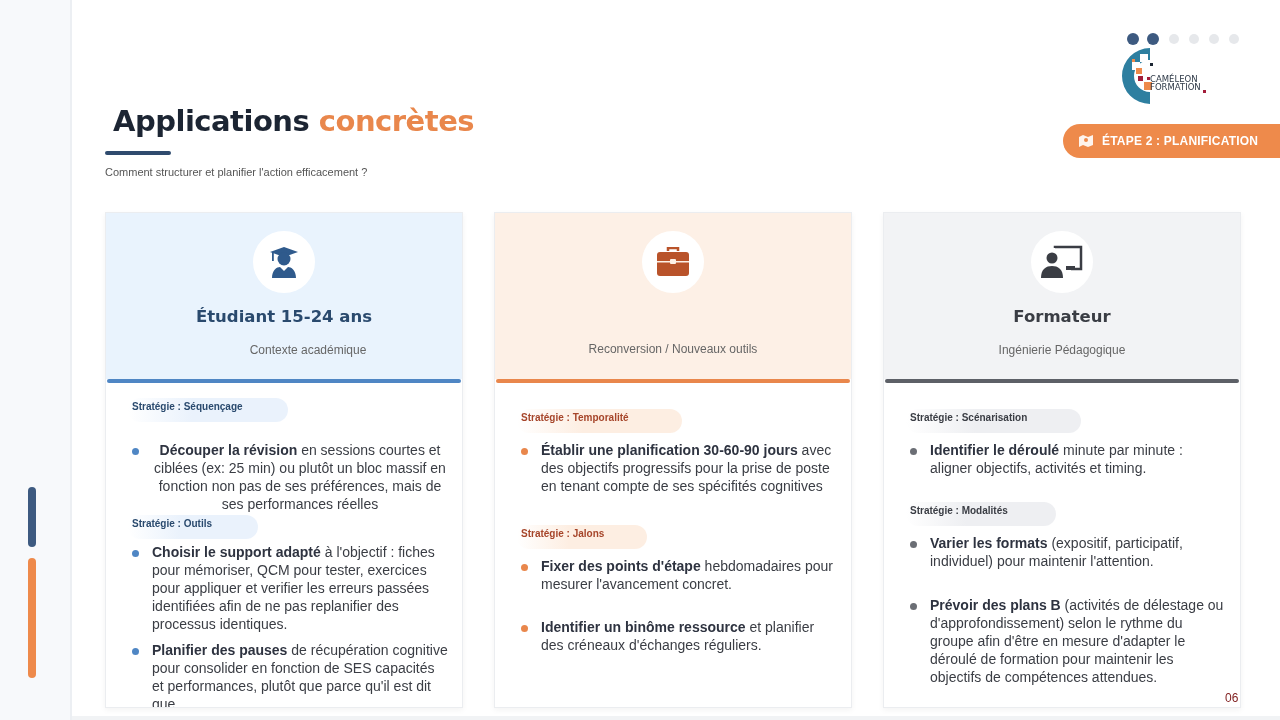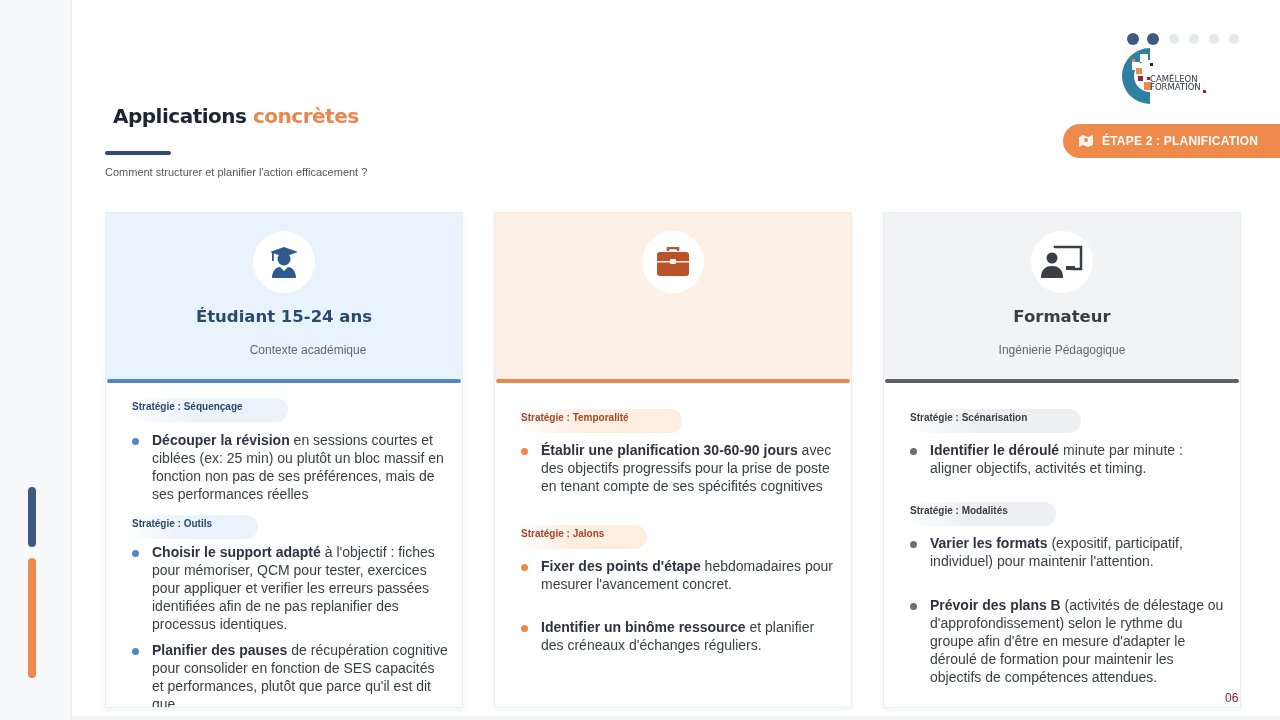--- a/index.html
+++ b/index.html
@@ -4,21 +4,21 @@
   <style>
     * { box-sizing: border-box; margin: 0; padding: 0; }
     html, body { width: 1280px; height: 720px; overflow: hidden; background: #ffffff; }
     body { position: relative; font-family: "Liberation Sans", sans-serif; color: #333; }
 
     .left-rail { position: absolute; left: 0; top: 0; width: 72px; height: 720px; background: #f7f9fb; border-right: 2px solid #eceff3; }
     .rail-bar { position: absolute; left: 28px; width: 8px; border-radius: 4px; }
     .rail-bar.blue { top: 487px; height: 60px; background: #3d5a80; }
     .rail-bar.orange { top: 558px; height: 120px; background: #ee8a4b; }
 
-    .title { position: absolute; left: 113px; top: 104px; font-family: "DejaVu Sans", sans-serif; font-weight: bold; font-size: 20px; letter-spacing: -0.5px; }
+    .title { position: absolute; left: 113px; top: 104px; font-family: "DejaVu Sans", sans-serif; font-weight: bold; font-size: 29px; letter-spacing: -0.5px; }
     .title .dark { color: #1c2533; }
     .title .accent { color: #e9874c; }
     .title-underline { position: absolute; left: 105px; top: 151px; width: 66px; height: 4px; border-radius: 2px; background: #2f4b6e; }
     .subtitle { position: absolute; left: 105px; top: 166px; font-size: 11px; color: #555; }
 
     .logo { position: absolute; left: 1110px; top: 30px; width: 130px; height: 80px; }
     .step-badge { position: absolute; left: 1063px; top: 124px; width: 217px; height: 34px; background: #ee8a4b; border-radius: 17px 0 0 17px; display: flex; align-items: center; padding-left: 16px; color: #fff; font-weight: bold; font-size: 12px; letter-spacing: 0.2px; }
     .step-badge .icon { margin-right: 9px; display: inline-flex; }
 
     .card { position: absolute; top: 212px; width: 358px; height: 496px; background: #fff; border: 1px solid #ebedf0; box-shadow: 0 2px 6px rgba(0,0,0,0.05); overflow: hidden; }
@@ -117,21 +117,21 @@
         <circle cx="15" cy="13" r="6.5" fill="#2f5a8c"></circle>
         <path d="M3 32 C3 24 8 21 11 21 L15 25 L19 21 C22 21 27 24 27 32 Z" fill="#2f5a8c"></path>
       </svg>
     </div>
     <div class="head-title">Étudiant 15-24 ans</div>
     <div class="head-sub">Contexte académique</div>
   </div>
   <div class="card-line"></div>
   <div class="card-body">
     <div class="strategy" style="top:15px;width:160px;">Stratégie : Séquençage</div>
-    <div class="bullet" style="top:48px;">
+    <div class="bullet" style="top:58px;text-align:center;">
       <span class="dot"></span>
       <b>Découper la révision</b><span> en sessions courtes et ciblées (ex: 25 min) ou plutôt un bloc massif en fonction non pas de ses préférences, mais de ses performances réelles</span>
     </div>
     <div class="strategy" style="top:132px;width:130px;">Stratégie : Outils</div>
     <div class="bullet" style="top:160px;">
       <span class="dot"></span>
       <b>Choisir le support adapté</b><span> à l'objectif : fiches pour mémoriser, QCM pour tester, exercices pour appliquer et verifier les erreurs passées identifiées afin de ne pas replanifier des processus identiques.</span>
     </div>
     <div class="bullet" style="top:258px;">
       <span class="dot"></span>
@@ -143,20 +143,21 @@
 <div class="card orange" style="left:494px;">
   <div class="card-head">
     <div class="icon-circle">
       <svg width="34" height="30" viewBox="0 0 34 30">
         <path d="M12 4 L12 1 L22 1 L22 4" fill="none" stroke="#b9532a" stroke-width="2.5"></path>
         <rect x="1" y="5" width="32" height="24" rx="3" fill="#b9532a"></rect>
         <rect x="1" y="14" width="32" height="1.5" fill="#fdf0e6"></rect>
         <rect x="14" y="12" width="6" height="5" rx="1" fill="#fdf0e6"></rect>
       </svg>
     </div>
+    <div class="head-sub">Reconversion / Nouveaux outils</div>
   </div>
   <div class="card-line"></div>
   <div class="card-body">
     <div class="strategy" style="top:26px;width:165px;">Stratégie : Temporalité</div>
     <div class="bullet" style="top:58px;">
       <span class="dot"></span>
       <b>Établir une planification 30-60-90 jours</b><span> avec des objectifs progressifs pour la prise de poste en tenant compte de ses spécifités cognitives</span>
     </div>
     <div class="strategy" style="top:142px;width:130px;">Stratégie : Jalons</div>
     <div class="bullet" style="top:174px;">

